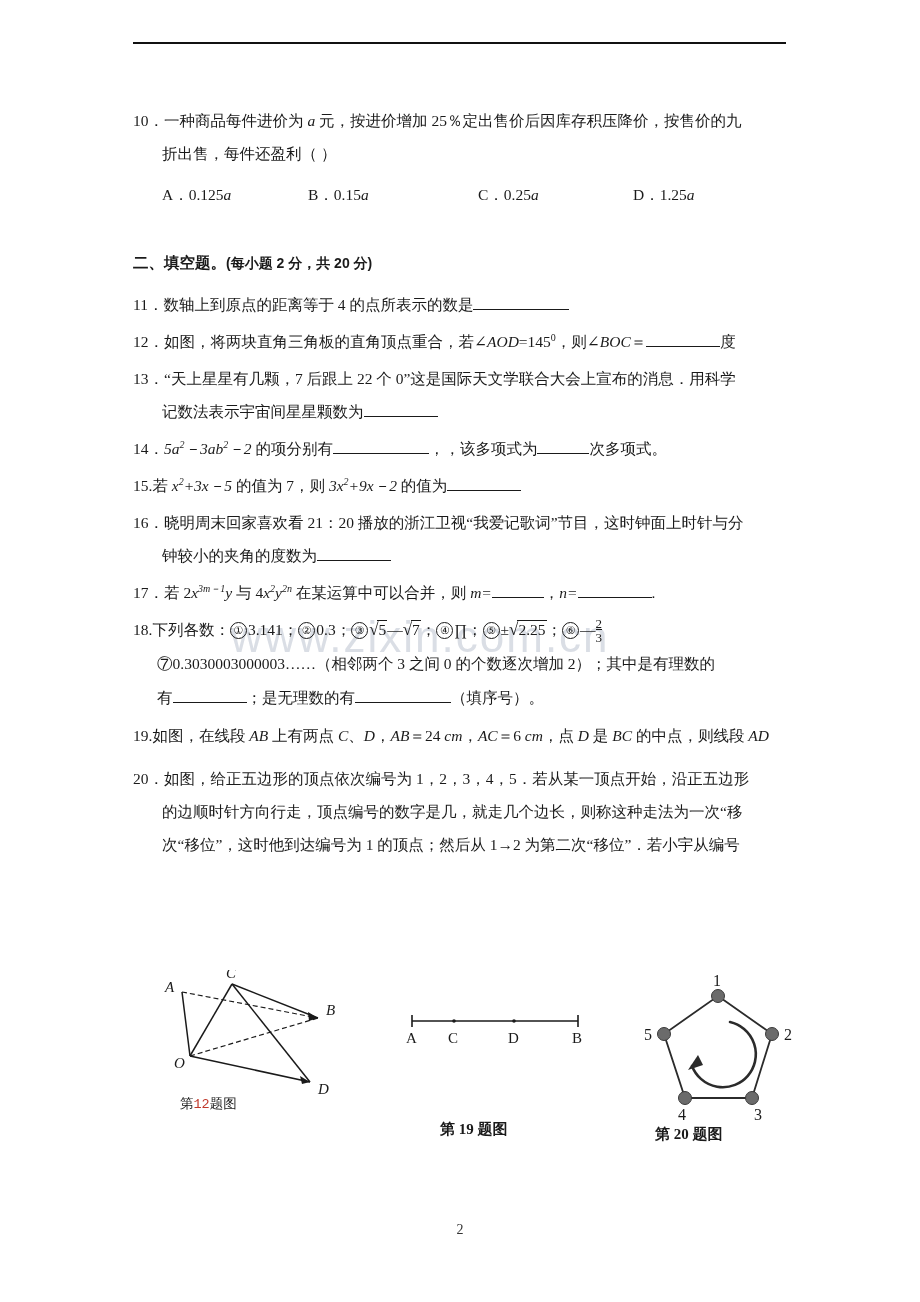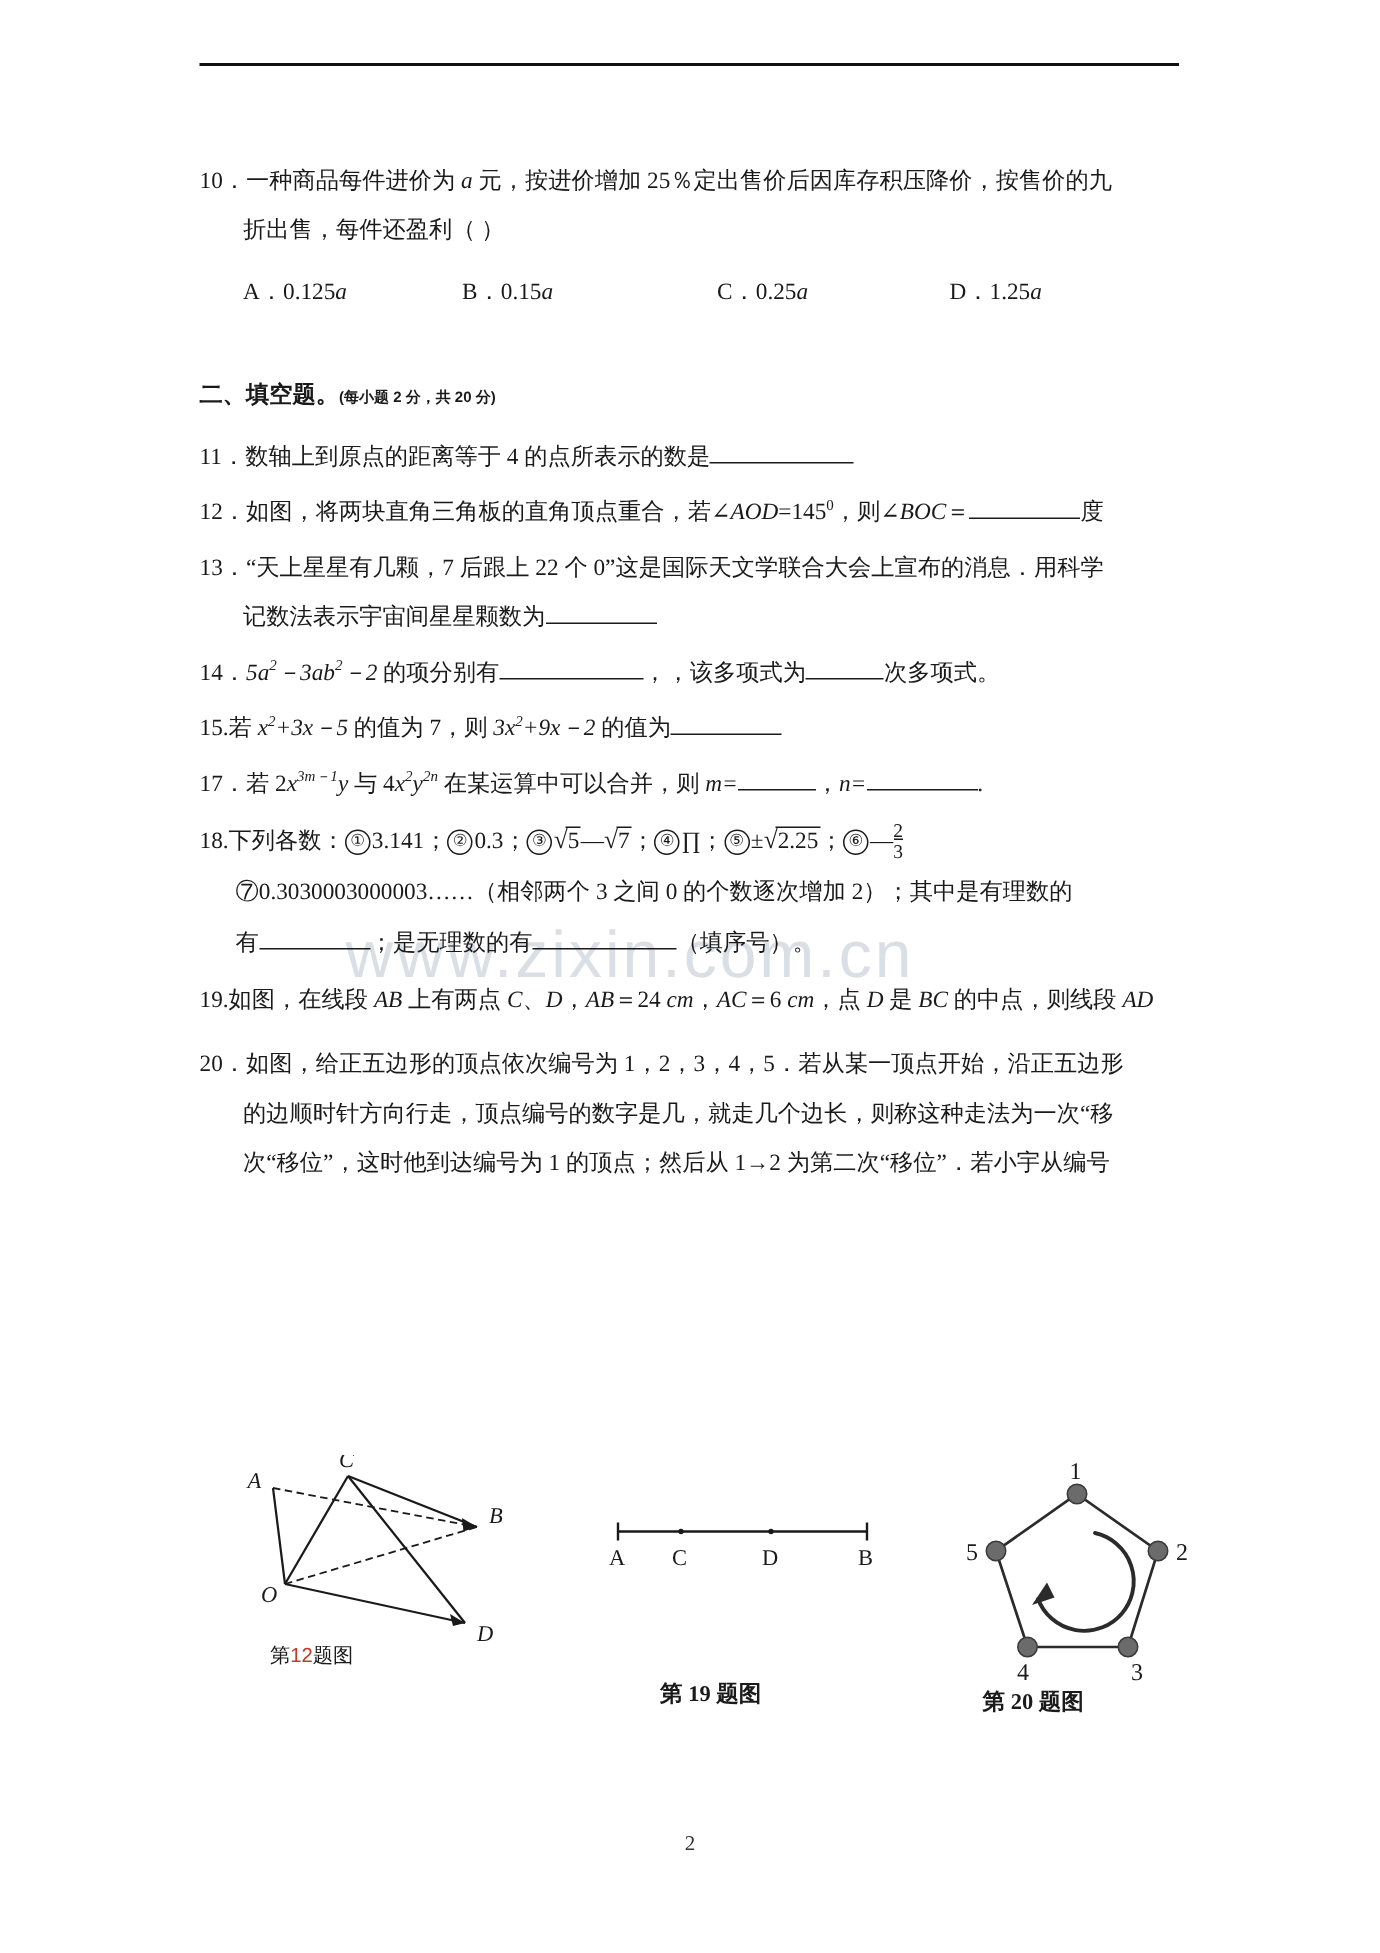--- a/index.html
+++ b/index.html
@@ -98,21 +98,21 @@
 
   
   .section-head {
     font-family: "Liberation Sans", sans-serif;
     font-weight: bold;
     font-size: 15.5px;
     margin-top: 44px;
     margin-bottom: 14px;
   }
   .section-head .pts {
-    font-size: 10px;
+    font-size: 14px;
   }
 
   i.it, .it {
     font-style: italic;
   }
   .blank {
     display: inline-block;
     border-bottom: 1px solid #1a1a1a;
     vertical-align: baseline;
     height: 15px;
@@ -164,21 +164,21 @@
     left: 0;
     top: 970px;
     width: 920px;
     height: 200px;
     z-index: 2;
   }
   .fig {
     position: absolute;
   }
   .fig-cap {
-    font-family: Liberation Sans, sans-serif;
+    font-family: Liberation Mono, monospace;
     font-size: 13.5px;
     text-align: left;
     white-space: nowrap;
   }
   .fig-cap-serif {
     font-family: "Liberation Serif", serif;
     font-size: 15px;
     font-weight: bold;
     text-align: left;
     white-space: nowrap;
@@ -254,20 +254,24 @@
     </div>
 
     <div class="q">
       <span class="num">14．</span><i class="it">5<i>a</i><sup>2</sup>－3<i>ab</i><sup>2</sup>－2</i> <span>的项分别有</span><span class="blank b-lg"></span>，<span>，该多项式为</span><span class="blank b-sm"></span><span>次多项式。</span>
     </div>
 
     <div class="q">
       <span class="num">15.</span><span>若</span> <i class="it"><i>x</i><sup>2</sup>+3<i>x</i>－5</i> <span>的值为 7，则</span> <i class="it">3<i>x</i><sup>2</sup>+9<i>x</i>－2</i> <span>的值为</span><span class="blank b-md"></span>
     </div>
 
+    <div class="q">
+      <span class="num">16．</span><span>晓明周末回家喜欢看 21：20 播放的浙江卫视“我爱记歌词”节目，这时钟面上时针与分</span>
+      <span class="indent"><span>钟较小的夹角的度数为</span><span class="blank b-md"></span></span>
+    </div>
 
     <div class="q">
       <span class="num">17．</span><span>若 2</span><i class="it"><i>x</i><sup>3m－1</sup><i>y</i></i> <span>与 4</span><i class="it"><i>x</i><sup>2</sup><i>y</i><sup>2n</sup></i> <span>在某运算中可以合并，则</span> <i class="it">m=</i><span class="blank b-sm"></span><span>，</span><i class="it">n=</i><span class="blank b-md"></span><span>.</span>
     </div>
 
     <div class="q" style="line-height:34px;">
       <span class="num">18.</span><span>下列各数：</span><span class="circled">①</span><span>3.141</span>；<span class="circled">②</span><span>0.3</span>；<span class="circled">③</span><span class="sqrt"><span class="rad">√</span><span class="arg">5</span></span><span>—</span><span class="sqrt"><span class="rad">√</span><span class="arg">7</span></span>；<span class="circled">④</span><span>∏</span>；<span class="circled">⑤</span><span>±</span><span class="sqrt"><span class="rad">√</span><span class="arg">2.25</span></span>；<span class="circled">⑥</span><span>—</span><span class="frac"><span class="numr">2</span><br><span class="den">3</span></span>
       <span class="indent2">⑦0.3030003000003……（相邻两个 3 之间 0 的个数逐次增加 2）；其中是有理数的</span>
       <span class="indent2"><span>有</span><span class="blank b-md"></span><span>；是无理数的有</span><span class="blank b-lg"></span><span>（填序号）。</span></span>
     </div>

